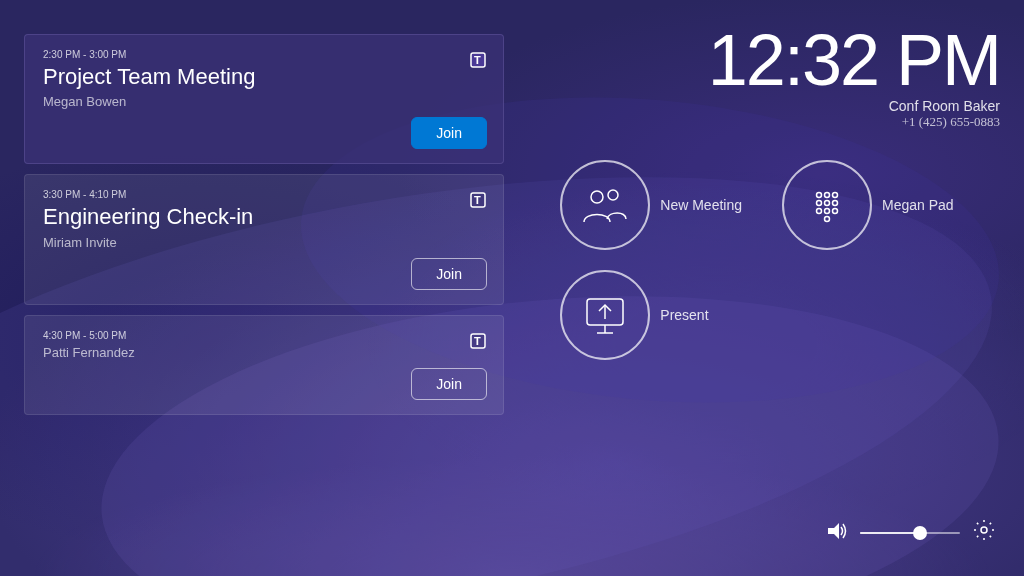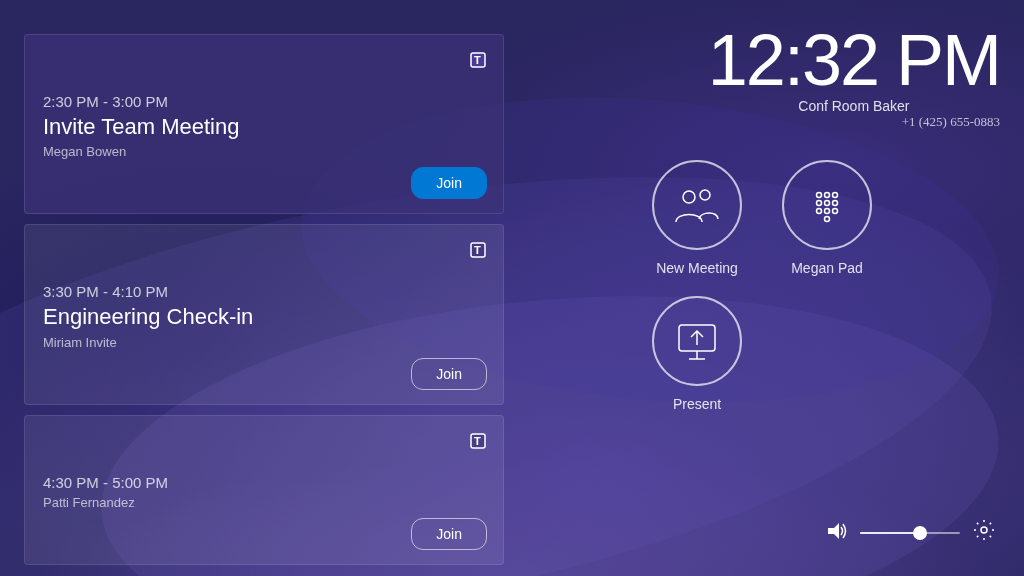--- a/index.html
+++ b/index.html
@@ -95,24 +95,23 @@
       position: relative;
       border: 1px solid rgba(255,255,255,0.1);
     }
 
     .meeting-card.active {
       background: rgba(60, 50, 120, 0.7);
       border: 1px solid rgba(100,90,160,0.5);
     }
 
     .meeting-time {
-      font-size: 15px;
+      font-size: 10px;
       color: rgba(255,255,255,0.75);
       margin-bottom: 4px;
-      margin-top: 44px;
     }
 
     .meeting-title {
       font-size: 22px;
       font-weight: 300;
       margin-bottom: 4px;
       line-height: 1.2;
     }
 
     .meeting-organizer {
@@ -126,21 +125,21 @@
       top: 14px;
       right: 16px;
       color: rgba(255,255,255,0.85);
       font-size: 18px;
     }
 
     .join-btn {
       display: block;
       margin-left: auto;
       padding: 7px 24px;
-      border-radius: 12px;
+      border-radius: 6px;
       font-size: 14px;
       cursor: pointer;
       border: 1px solid rgba(255,255,255,0.6);
       background: transparent;
       color: white;
     }
 
     .join-btn.primary {
       background: #0078d4;
       border-color: #0078d4;
@@ -165,42 +164,41 @@
       font-size: 72px;
       font-weight: 200;
       line-height: 1;
       letter-spacing: -2px;
     }
 
     .room-name {
       font-size: 14px;
       color: rgba(255,255,255,0.85);
       margin-top: 2px;
-      text-align: center;
     }
 
     .room-phone {
       font-size: 13px;
       color: rgba(255,255,255,0.7);
       font-family: Liberation Serif, serif;
     }
 
     
     .actions-grid {
       display: grid;
       grid-template-columns: 1fr 1fr;
       gap: 20px 40px;
       margin-top: 10px;
       align-self: center;
       margin-right: 20px;
     }
 
     .action-item {
       display: flex;
-      flex-direction: column;
+      flex-direction: row;
       align-items: center;
       gap: 10px;
       cursor: pointer;
     }
 
     .action-circle {
       width: 90px;
       height: 90px;
       border-radius: 50%;
       border: 2px solid rgba(255,255,255,0.7);
@@ -292,21 +290,21 @@
   <div class="meetings-panel">
 
     <div class="meeting-card active">
       <div class="teams-icon">
         <svg width="22" height="22" viewBox="0 0 22 22" stroke-width="1.2">
           <rect x="6" y="4" width="14" height="14" rx="2" stroke="white" fill="rgba(80,60,160,0.8)"></rect>
           <text x="9" y="15" fill="white" font-size="11" font-weight="bold" stroke="none" font-family="Arial">T</text>
         </svg>
       </div>
       <div class="meeting-time">2:30 PM - 3:00 PM</div>
-      <div class="meeting-title">Invite Team Meeting</div>
+      <div class="meeting-title">Project Team Meeting</div>
       <div class="meeting-organizer">Megan Bowen</div>
       <button class="join-btn primary">Join</button>
     </div>
 
     <div class="meeting-card">
       <div class="teams-icon">
         <svg width="22" height="22" viewBox="0 0 22 22" stroke-width="1.2">
           <rect x="6" y="4" width="14" height="14" rx="2" stroke="white" fill="rgba(60,50,120,0.6)"></rect>
           <text x="9" y="15" fill="white" font-size="11" font-weight="bold" stroke="none" font-family="Arial">T</text>
         </svg>

